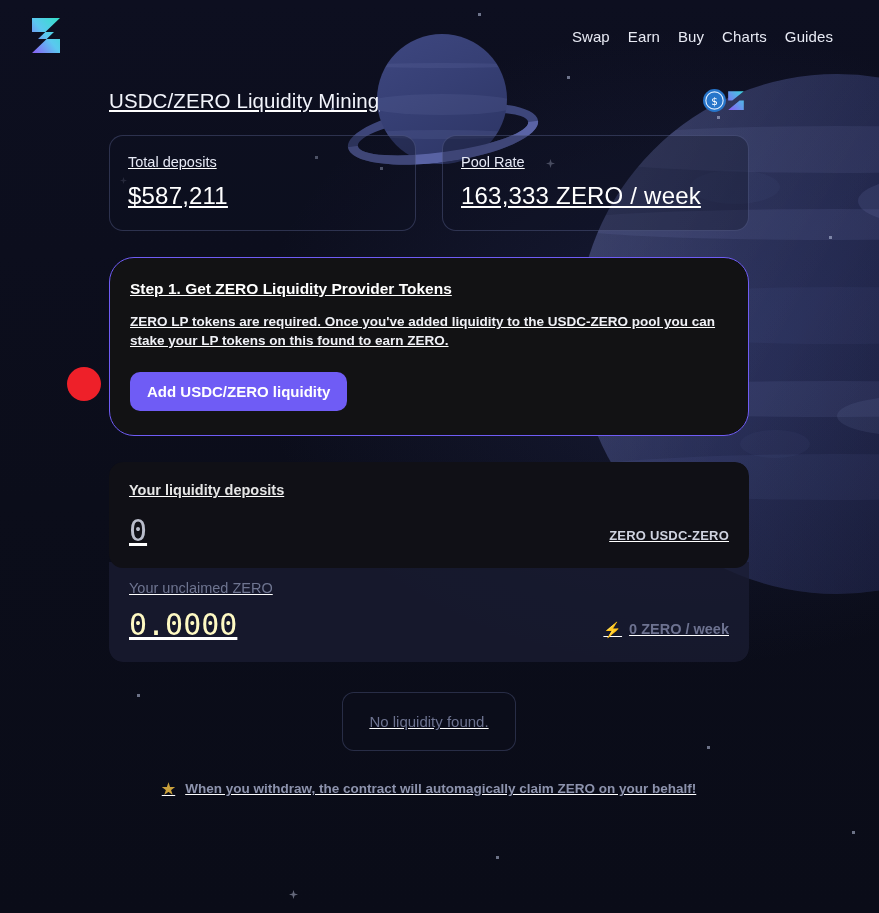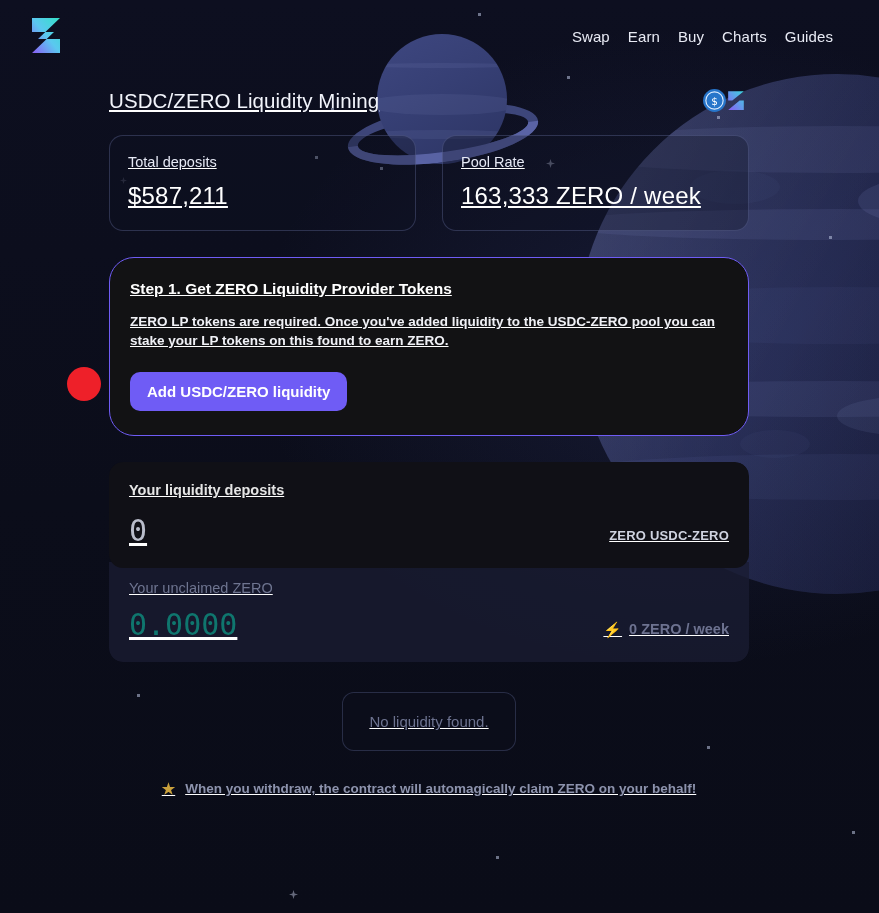--- a/index.html
+++ b/index.html
@@ -278,21 +278,21 @@
     color: #6e7490;
     margin-bottom: 14px;
   }
   #unclaimed-row {
     display: flex;
     align-items: flex-end;
     justify-content: space-between;
   }
   #unclaimed-amount {
     font-size: 30px;
-    color: #0f766e;
+    color: #fef9c3;
     font-family: "DejaVu Sans Mono", monospace;
     line-height: 1;
   }
   #unclaimed-rate {
     display: flex;
     align-items: center;
     gap: 7px;
     font-size: 14.5px;
     font-weight: bold;
     color: #6d7290;

